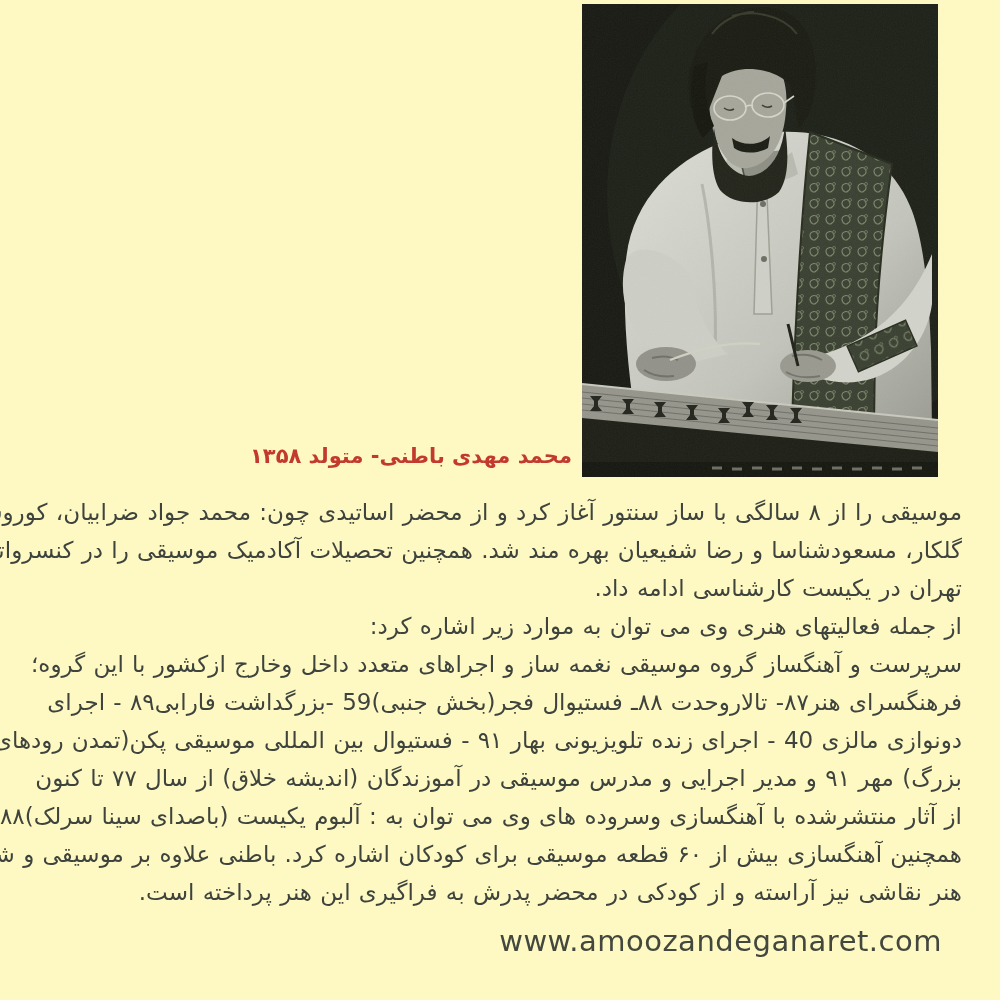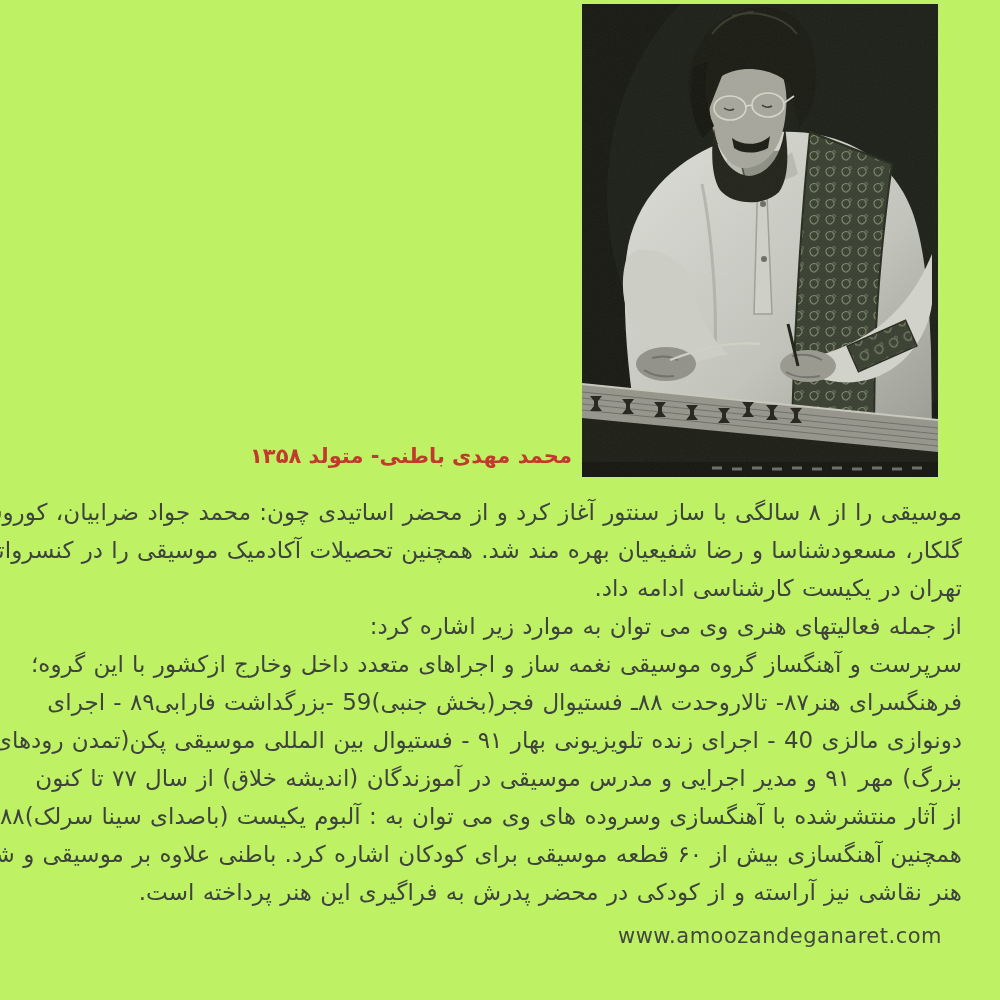--- a/index.html
+++ b/index.html
@@ -46,28 +46,28 @@
     height: 38px;
     white-space: nowrap;
     letter-spacing: 0px;
     word-spacing: 1px;
   }
   
   .site-url {
     position: absolute;
     top: 924px; right: 58px;
     direction: ltr;
-    font-size: 21px;
+    font-size: 29px;
     letter-spacing: 0.5px;
   }
 </style>
 </head>
 <body>
 
-<div class="page" style="background: #bef264; text-decoration: underline;">
+<div class="page" style="background: #fef9c3; text-decoration: underline;">
 
   <figure class="photo">
     <svg viewBox="0 0 356 473" xmlns="http://www.w3.org/2000/svg">
       <defs>
         <linearGradient id="shirtGrad" x1="0" y1="0" x2="1" y2="1">
           <stop offset="0" stop-color="#dddeD6"></stop>
           <stop offset="0.6" stop-color="#c3c4bb"></stop>
           <stop offset="1" stop-color="#9a9b91"></stop>
         </linearGradient>
         <pattern id="paisleyPat" width="16" height="16" patternUnits="userSpaceOnUse">

